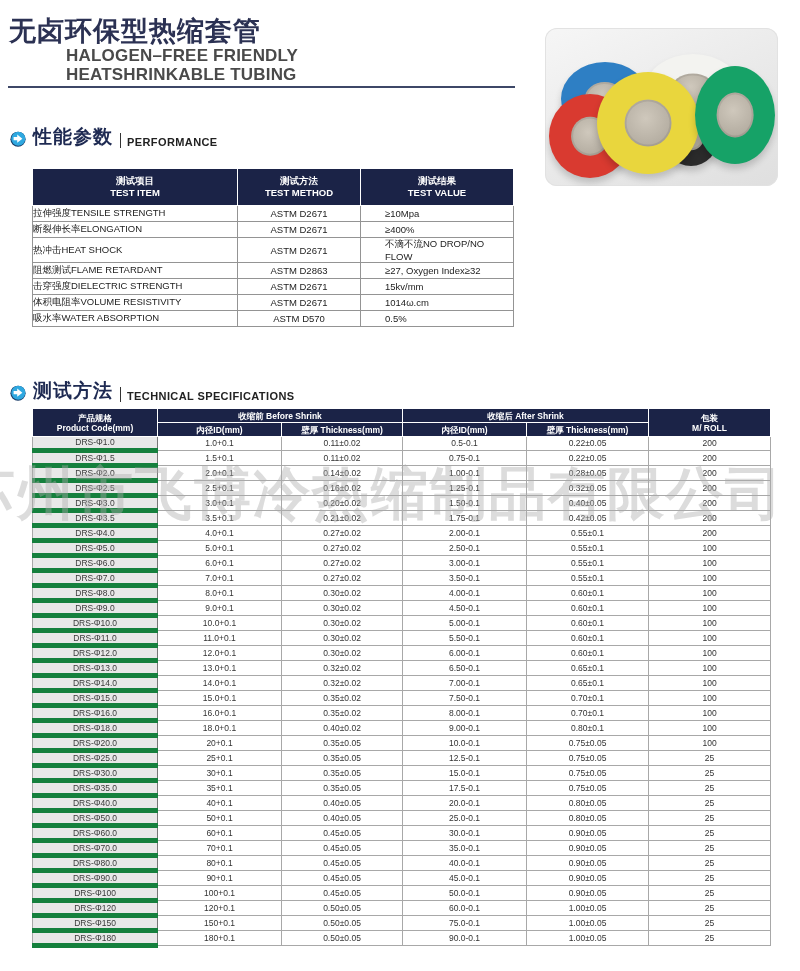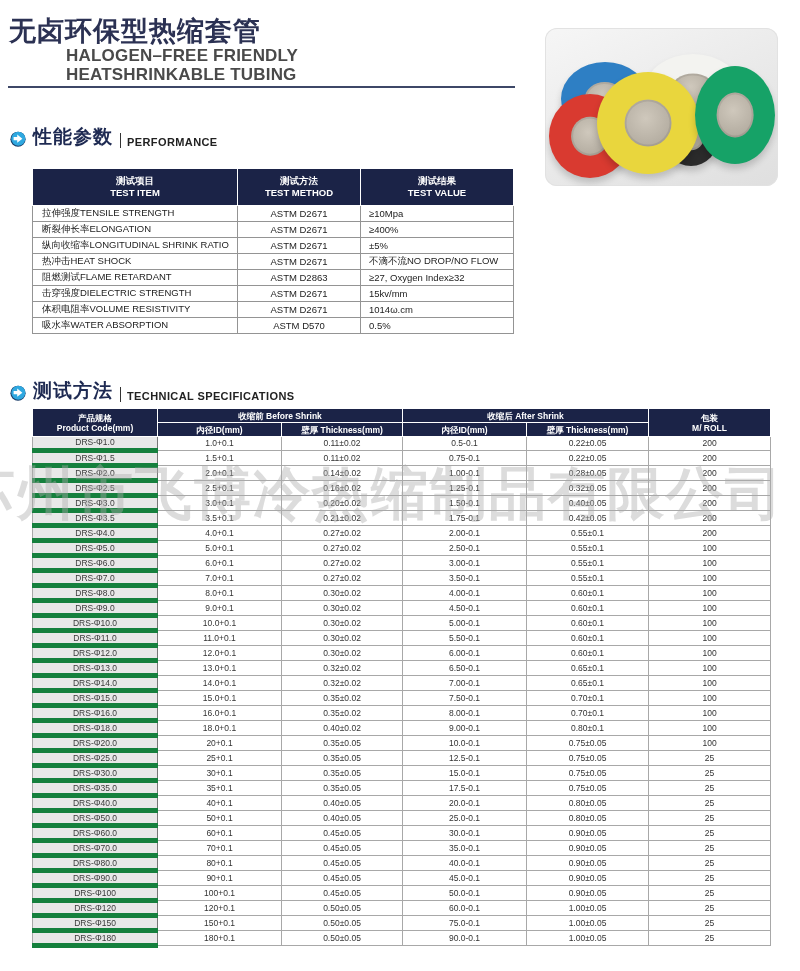--- a/index.html
+++ b/index.html
@@ -31,23 +31,23 @@
   .sec-en { font-size:11px; font-weight:bold; color:#222; letter-spacing:0.4px; margin-bottom:2px;margin-top:16px; }
 
   
   table { border-collapse:collapse; table-layout:fixed; }
   thead th { background:#1b2347; color:#fff; font-weight:bold; border:1px solid #fff; }
 
   
   .perf { position:absolute; left:32px; top:168px; width:481px; border:1px solid #6e6e6e; }
   .perf thead th { height:37px; font-size:9.5px; line-height:12px; }
   .perf tbody td { height:16px; font-size:9.5px; color:#222; border:1px solid #949494; background:#fff; }
-  .perf td.p-item { text-align:left; padding-left:9px; }
+  .perf td.p-item { text-align:left; }
   .perf td.p-method { text-align:center; }
-  .perf td.p-value { text-align:left; padding-left:8px; }
+  .perf td.p-value { text-align:left; padding-left:24px; }
 
   
   .spec { position:absolute; left:32px; top:408px; width:738px; border:1px solid #5a5a5a; }
   .spec thead th { height:14px; font-size:8.5px; line-height:10px; }
   .spec tbody td { height:13.8px; font-size:8.5px; color:#333; text-align:center;
                    border:1px solid #a8a8a8; background:#fff; }
   .spec tbody td.code { background:#e8e8e8; border-bottom:5px solid #15803d; border-right:1px solid #777; color:#3a3a3a; }
 
   
   .watermark { position:absolute; left:-42px; top:456px; width:900px; z-index:9;
@@ -123,25 +123,20 @@
     <tbody>
         <tr>
           <td class="p-item">拉伸强度TENSILE STRENGTH</td>
           <td class="p-method">ASTM D2671</td>
           <td class="p-value">≥10Mpa</td>
         </tr>
         <tr>
           <td class="p-item">断裂伸长率ELONGATION</td>
           <td class="p-method">ASTM D2671</td>
           <td class="p-value">≥400%</td>
-        </tr>
-        <tr>
-          <td class="p-item">纵向收缩率LONGITUDINAL SHRINK RATIO</td>
-          <td class="p-method">ASTM D2671</td>
-          <td class="p-value">±5%</td>
         </tr>
         <tr>
           <td class="p-item">热冲击HEAT SHOCK</td>
           <td class="p-method">ASTM D2671</td>
           <td class="p-value">不滴不流NO DROP/NO FLOW</td>
         </tr>
         <tr>
           <td class="p-item">阻燃测试FLAME RETARDANT</td>
           <td class="p-method">ASTM D2863</td>
           <td class="p-value">≥27, Oxygen Index≥32</td>

